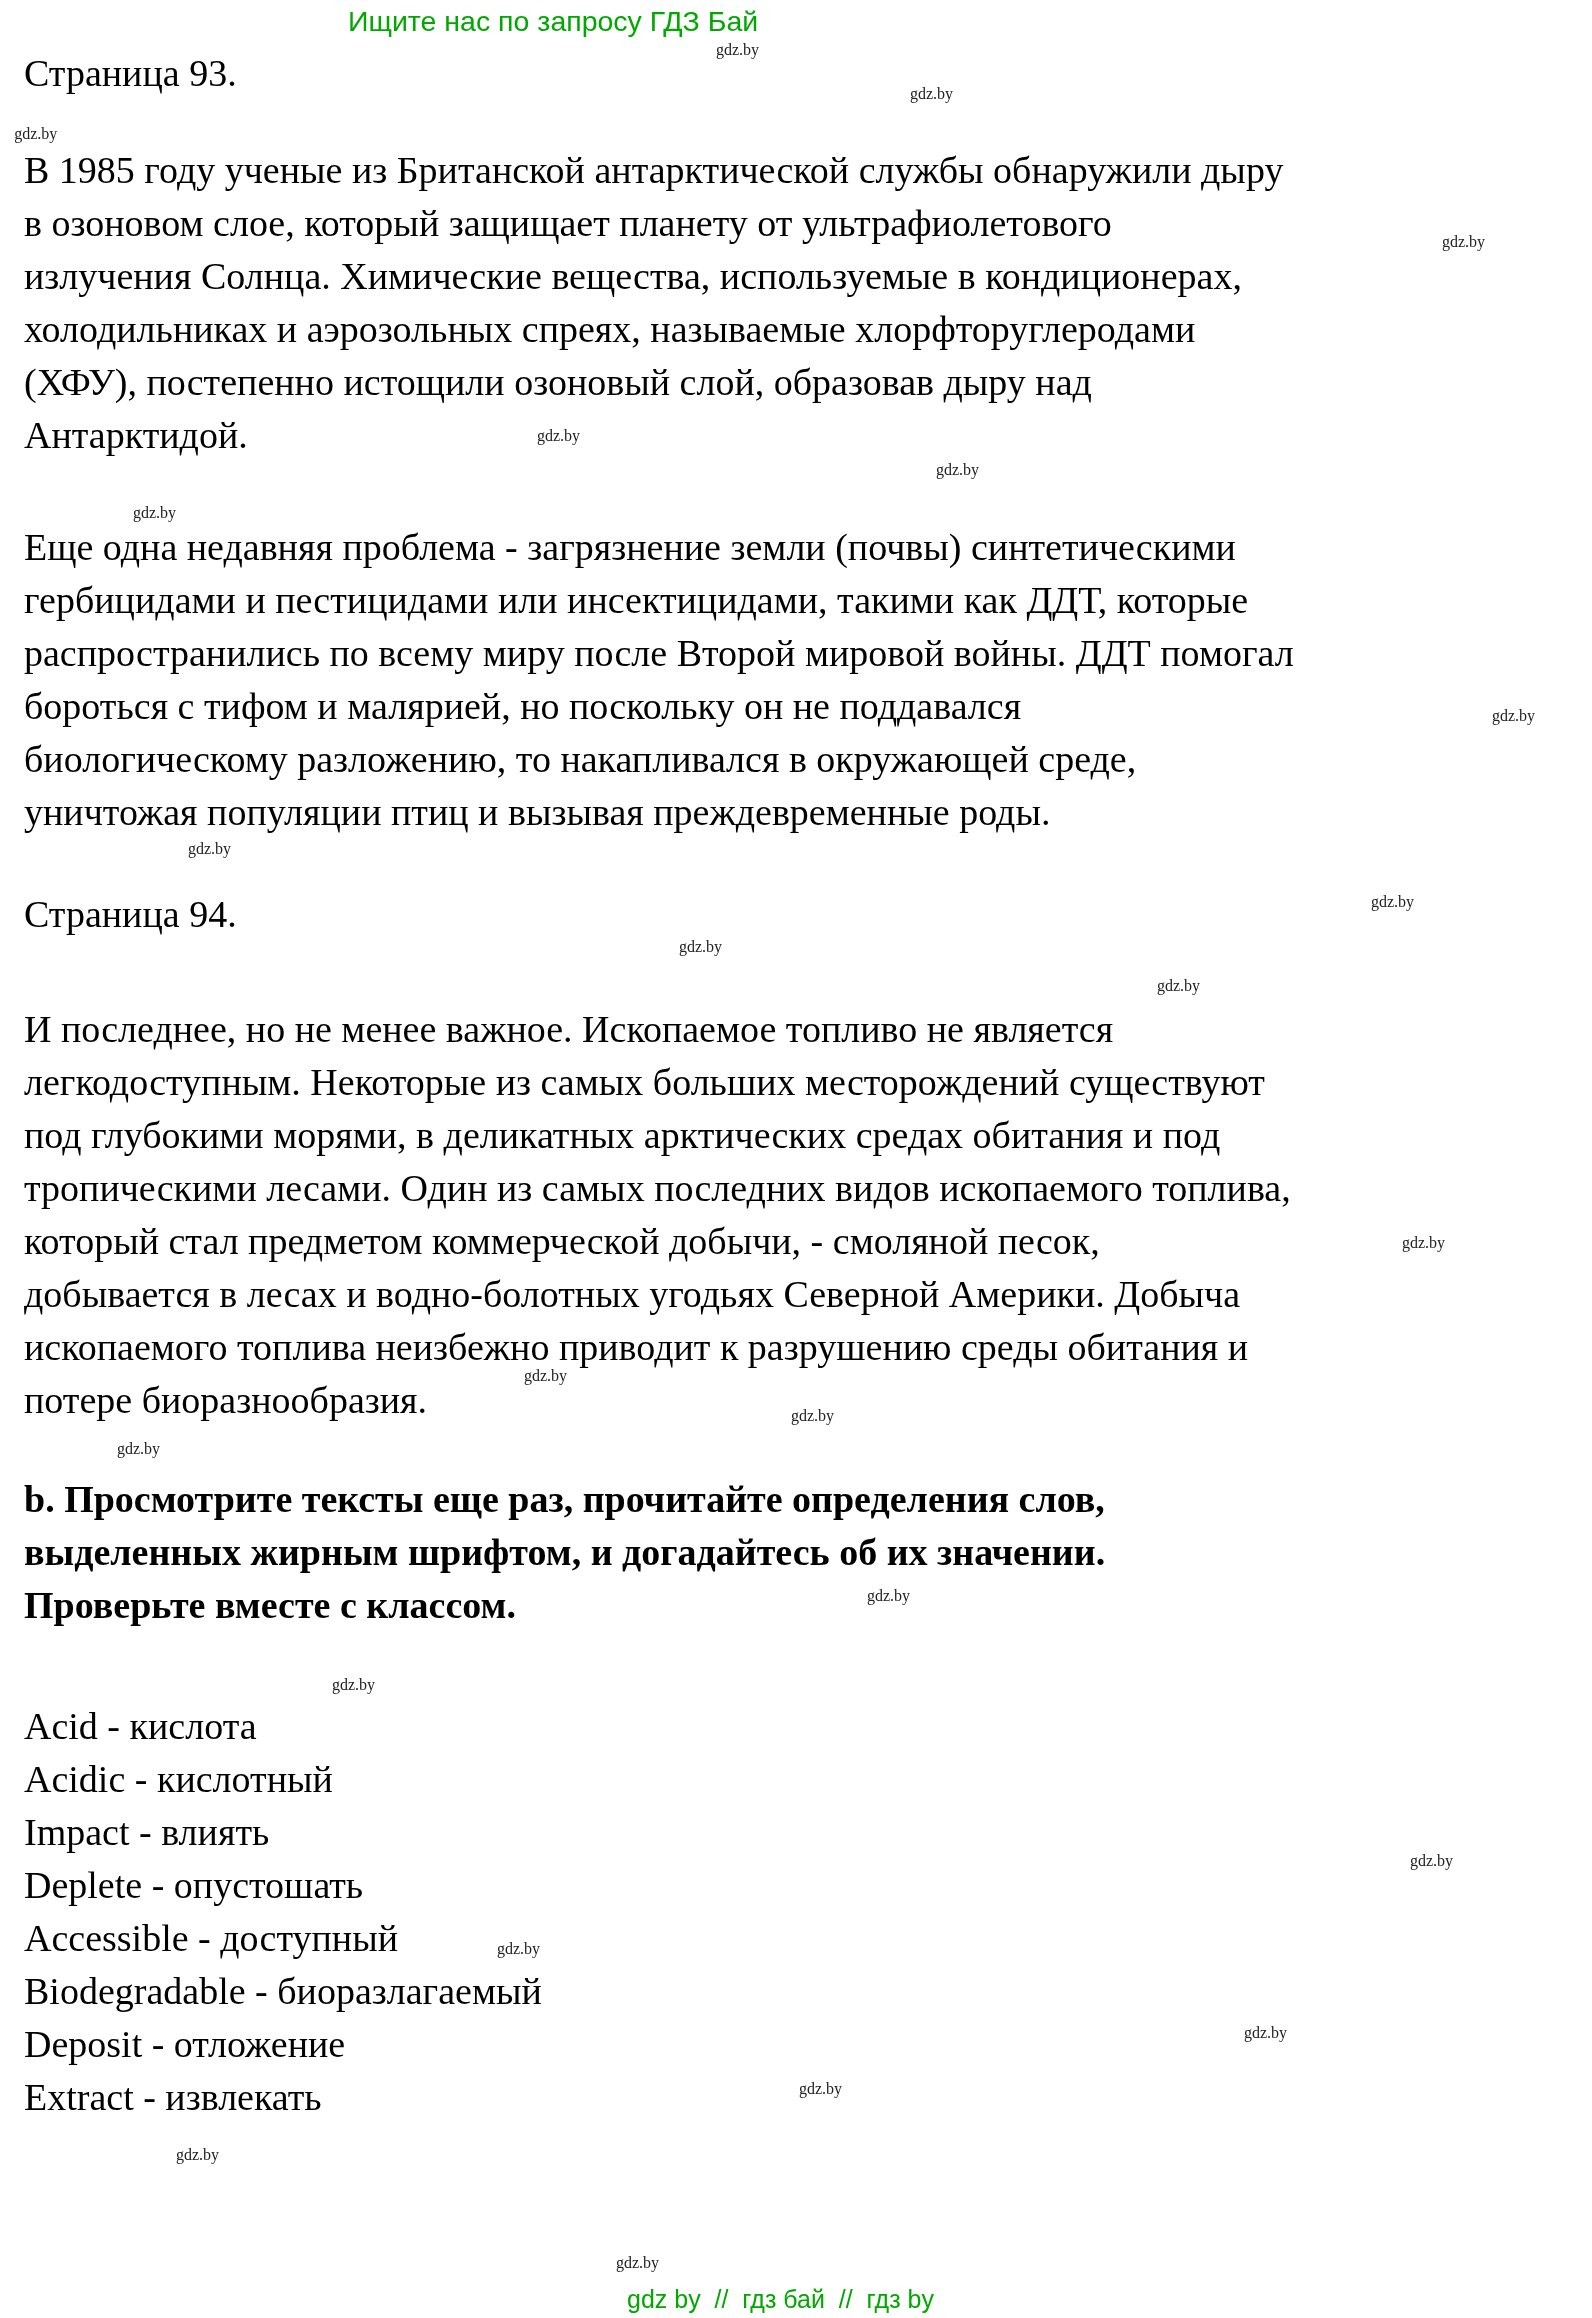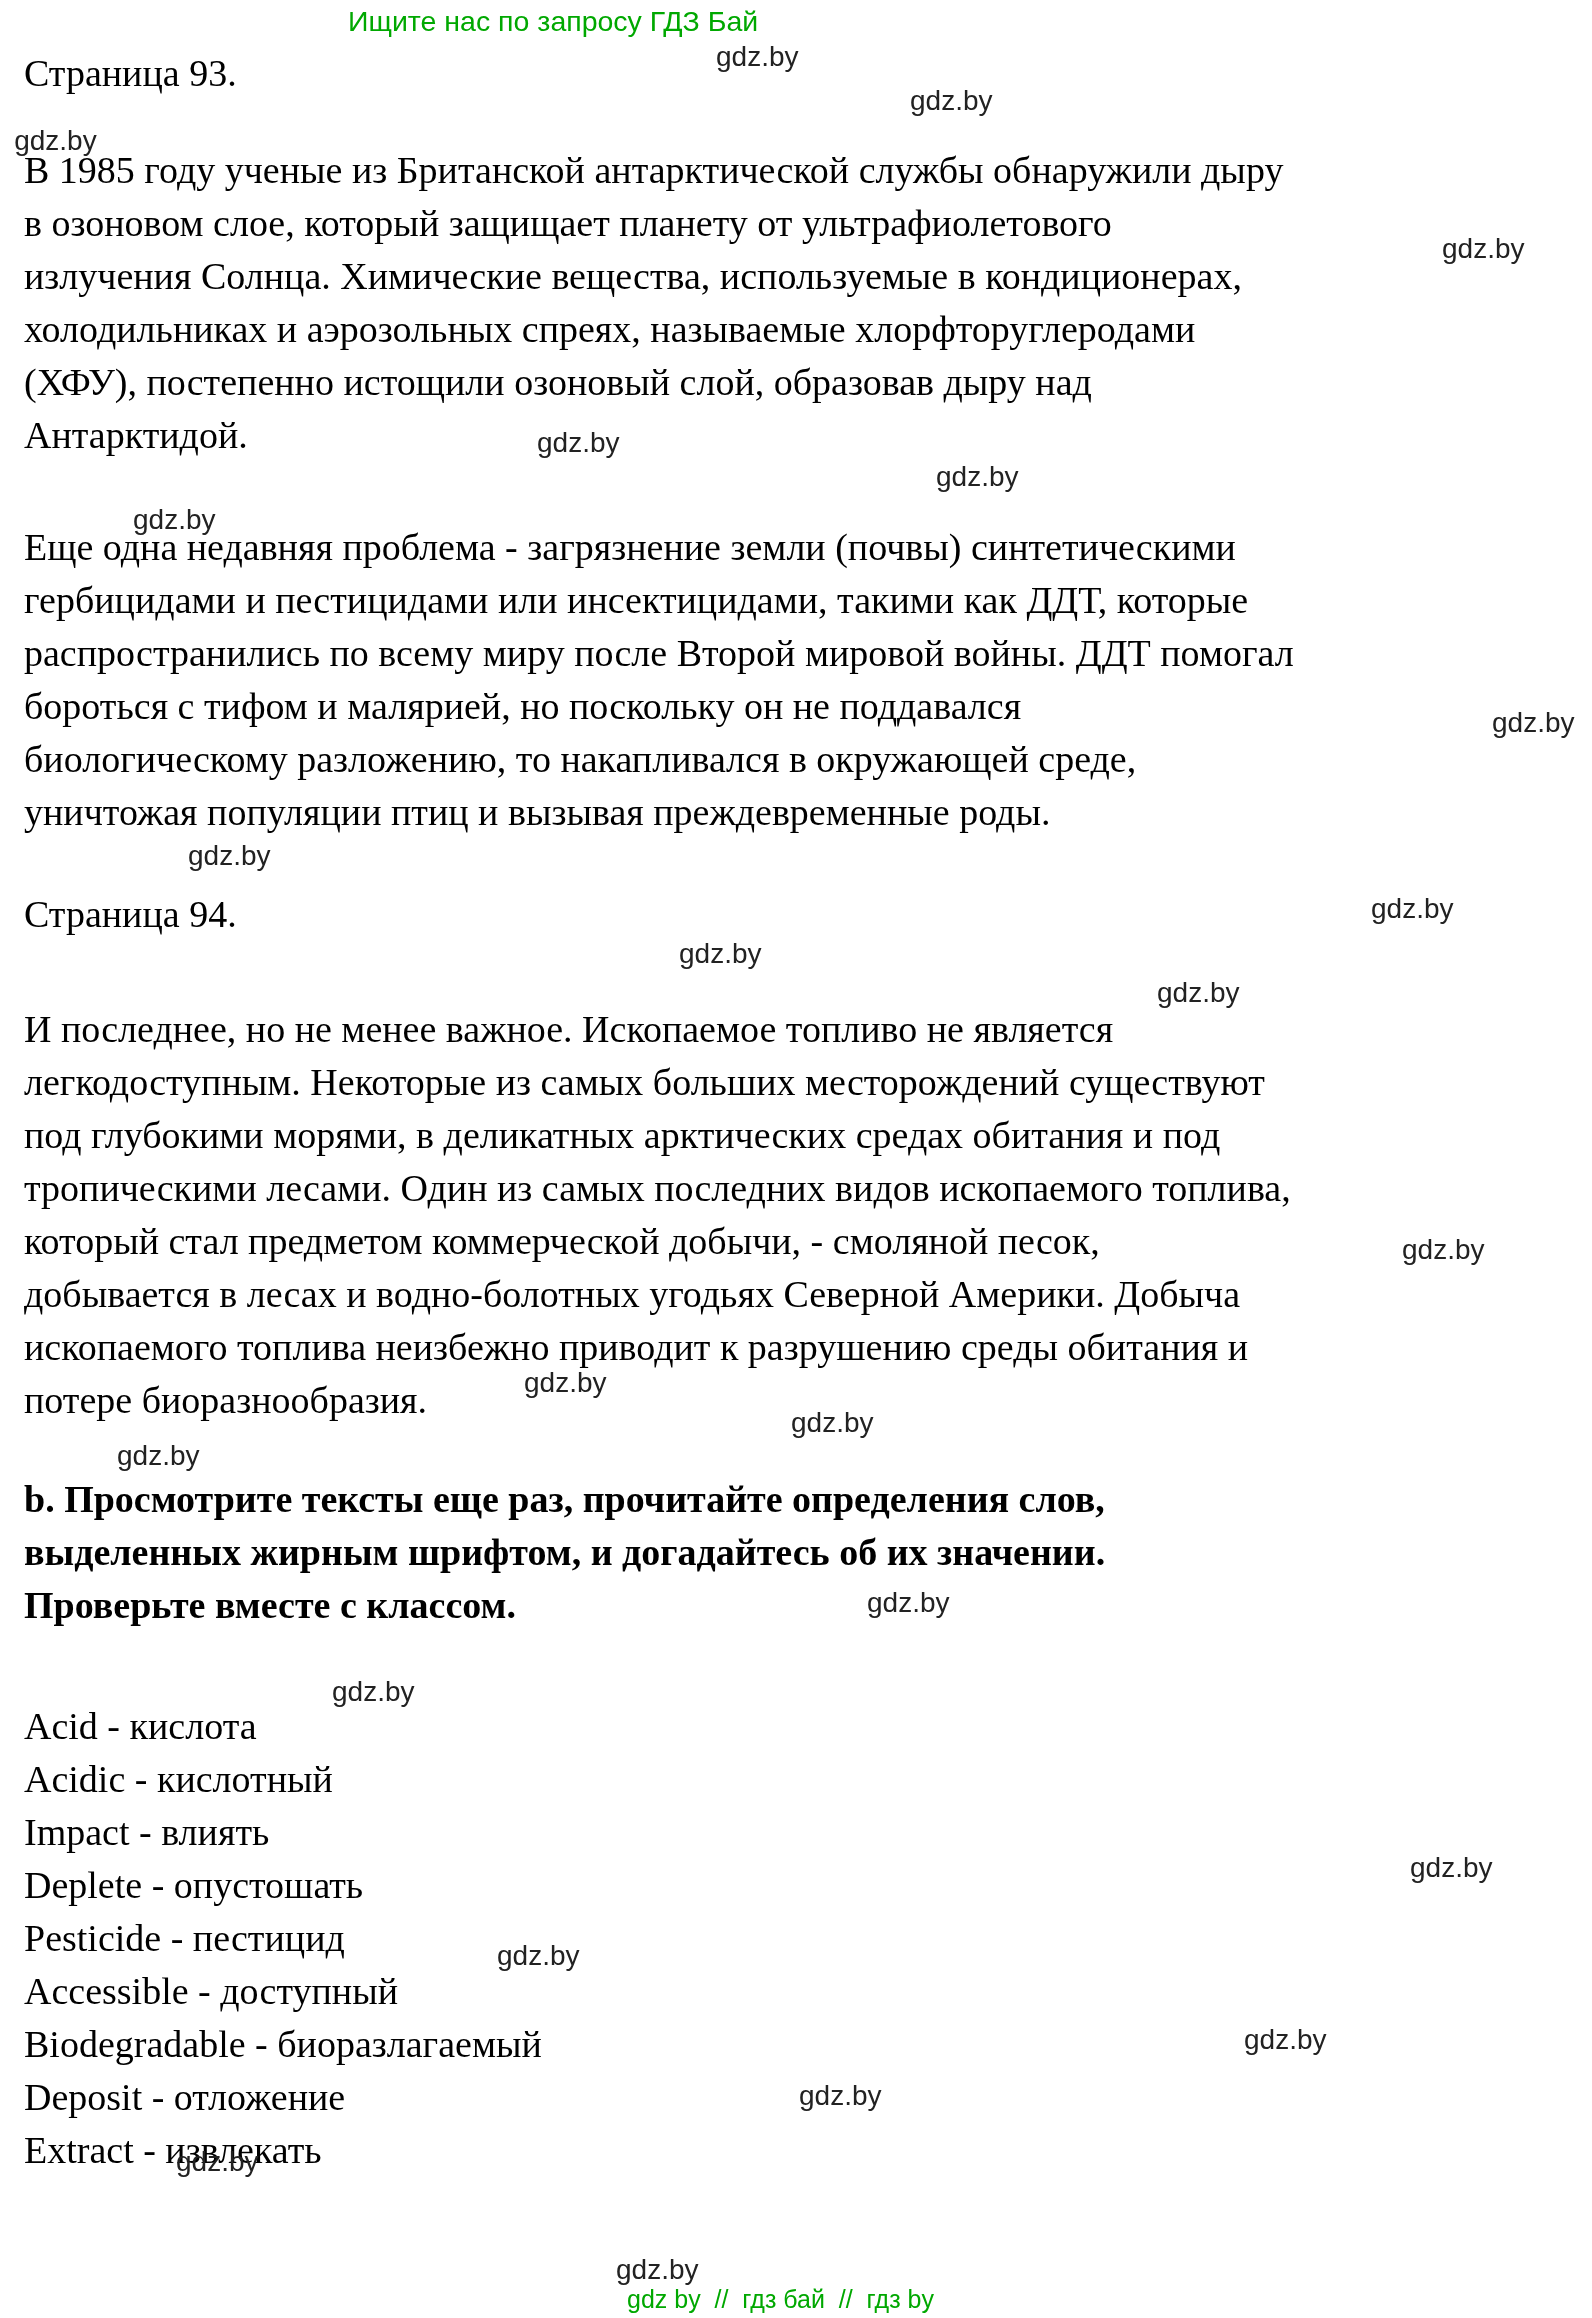--- a/index.html
+++ b/index.html
@@ -67,22 +67,22 @@
     color: #00a800;
     white-space: pre;
   }
   .wm-layer {
     position: absolute;
     inset: 0;
     pointer-events: none;
   }
   .wm {
     position: absolute;
-    font-family: Liberation Sans, sans-serif;
-    font-size: 28px;
+    font-family: Liberation Serif, serif;
+    font-size: 16px;
     color: #222222;
     white-space: pre;
   }
 </style>
 </head>
 <body>
 
 <div class="page">
 
   <div class="promo">Ищите нас по запросу ГДЗ Бай</div>
@@ -116,21 +116,20 @@
 
   <div class="para bold taskb">b. Просмотрите тексты еще раз, прочитайте определения слов,
 выделенных жирным шрифтом, и догадайтесь об их значении.
 Проверьте вместе с классом.</div>
 
   <div class="vocab" id="vocab">
       <div class="vocab-item">Acid - кислота</div>
       <div class="vocab-item">Acidic - кислотный</div>
       <div class="vocab-item">Impact - влиять</div>
       <div class="vocab-item">Deplete - опустошать</div>
-      <div class="vocab-item">Pesticide - пестицид</div>
       <div class="vocab-item">Accessible - доступный</div>
       <div class="vocab-item">Biodegradable - биоразлагаемый</div>
       <div class="vocab-item">Deposit - отложение</div>
       <div class="vocab-item">Extract - извлекать</div>
     </div>
 
   <div class="footer">gdz by  //  гдз бай  //  гдз by</div>
 
   <div class="wm-layer" id="watermarks">
       <span class="wm" style="left: 716px; top: 41px;">gdz.by</span>

